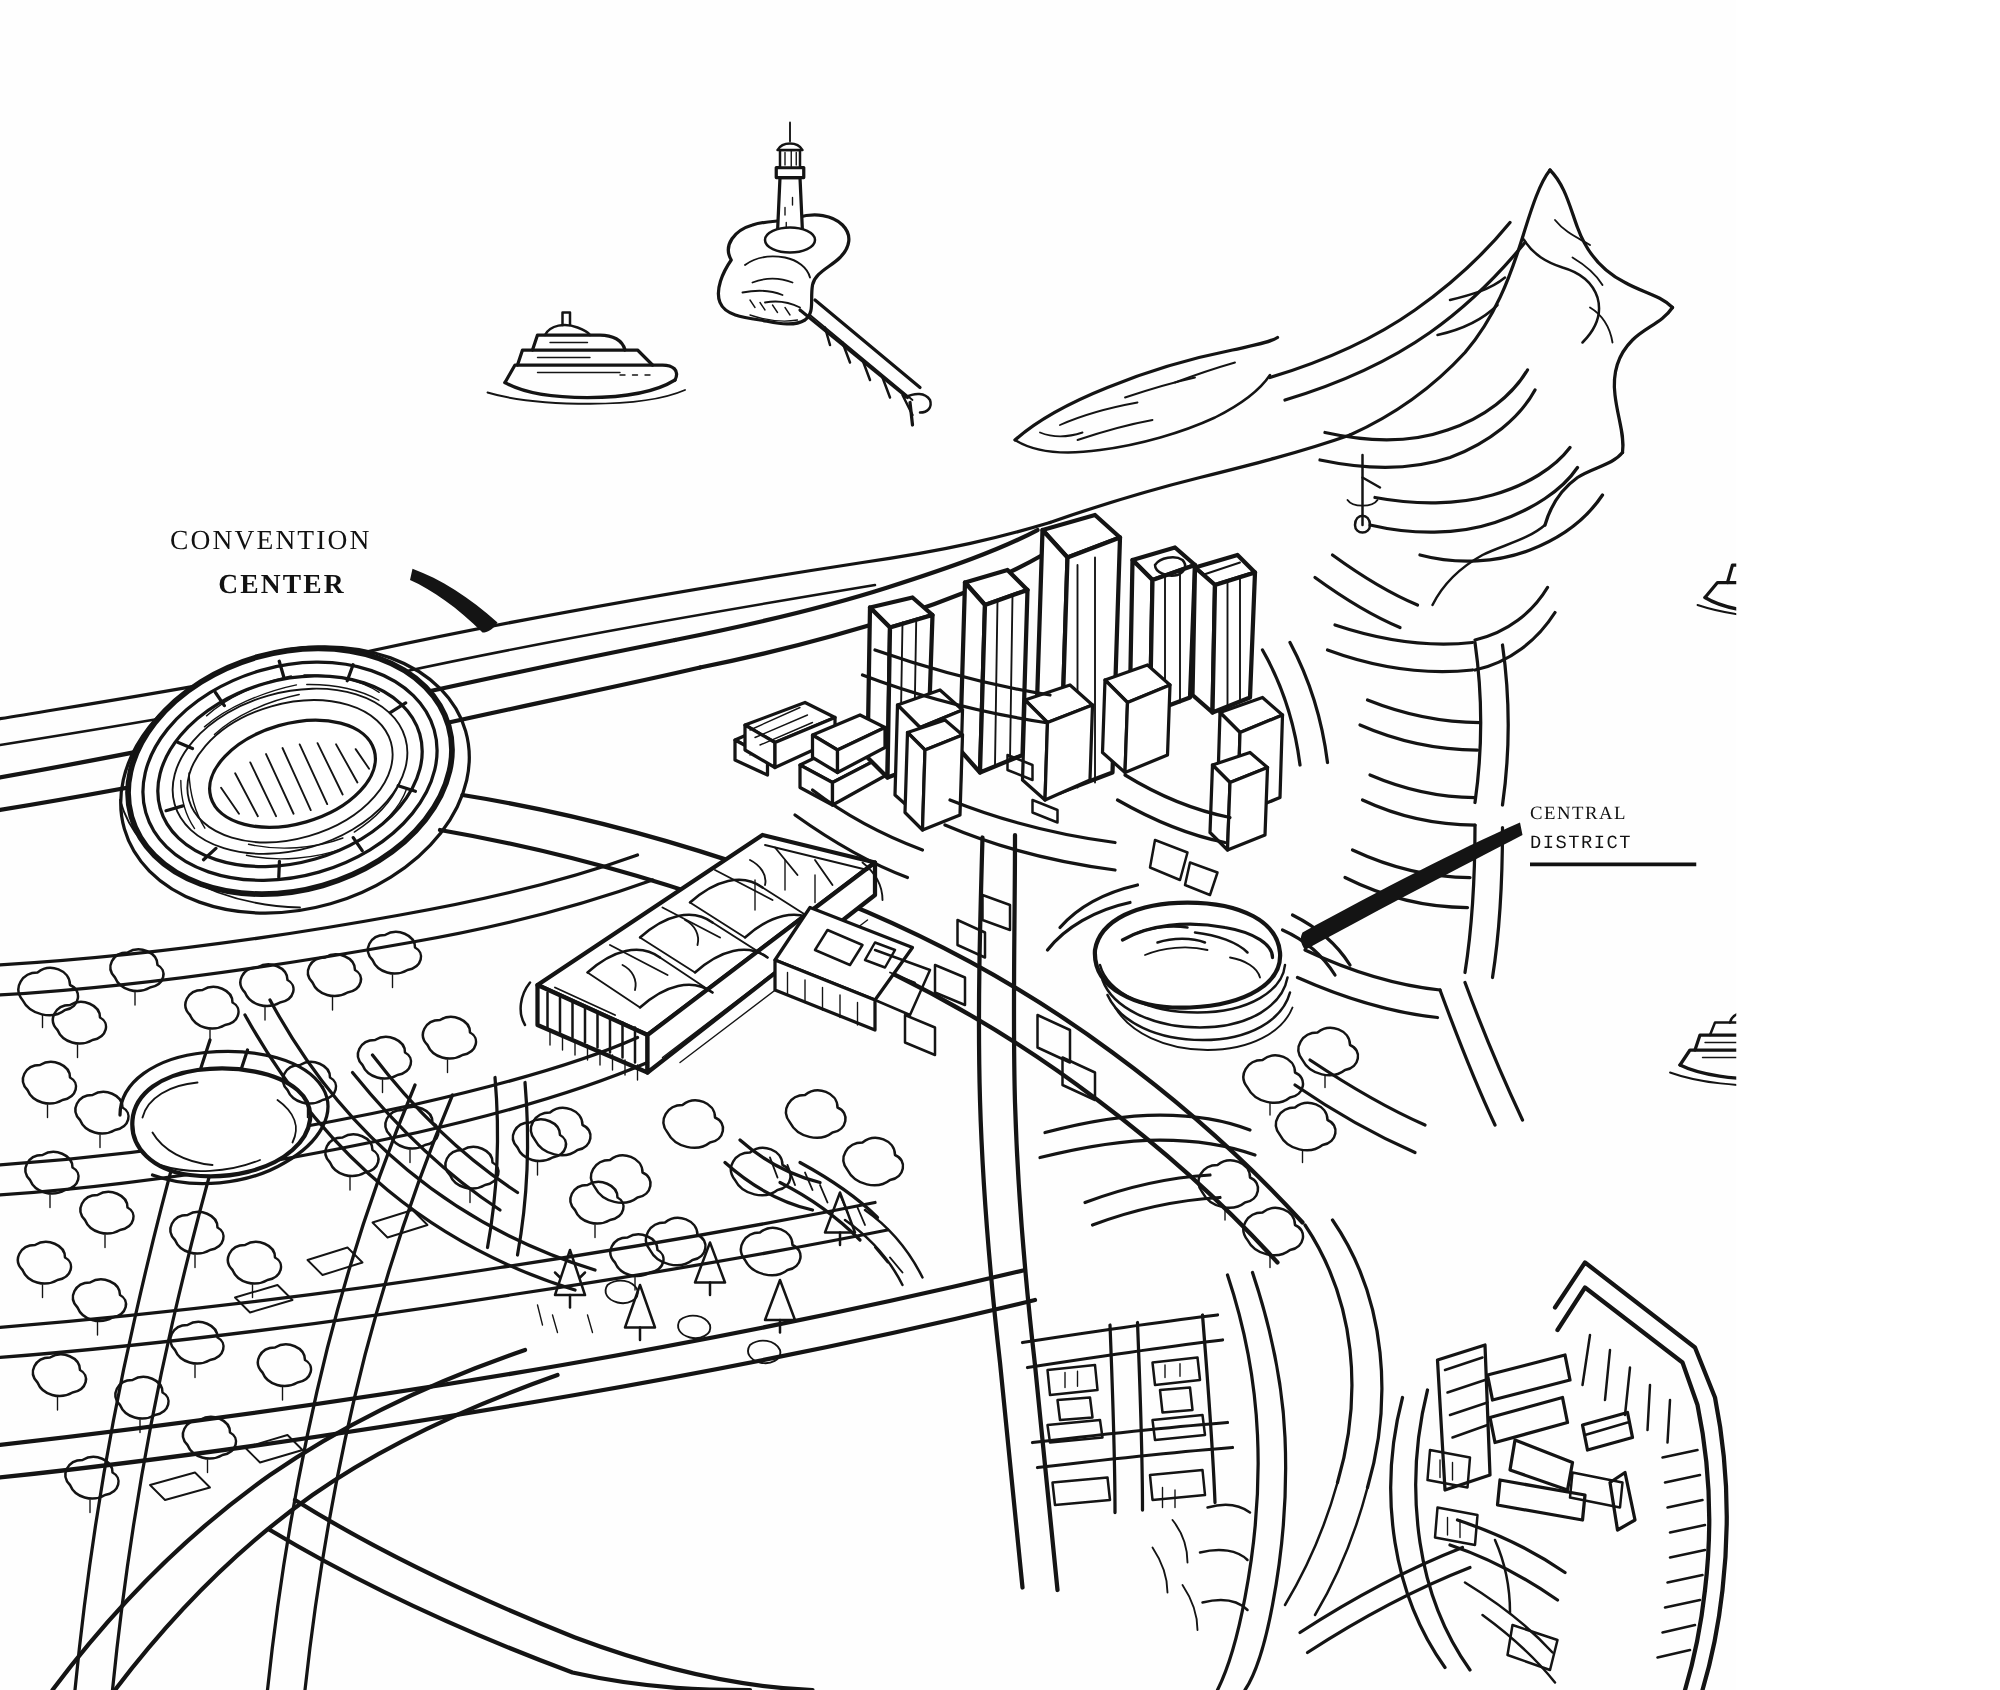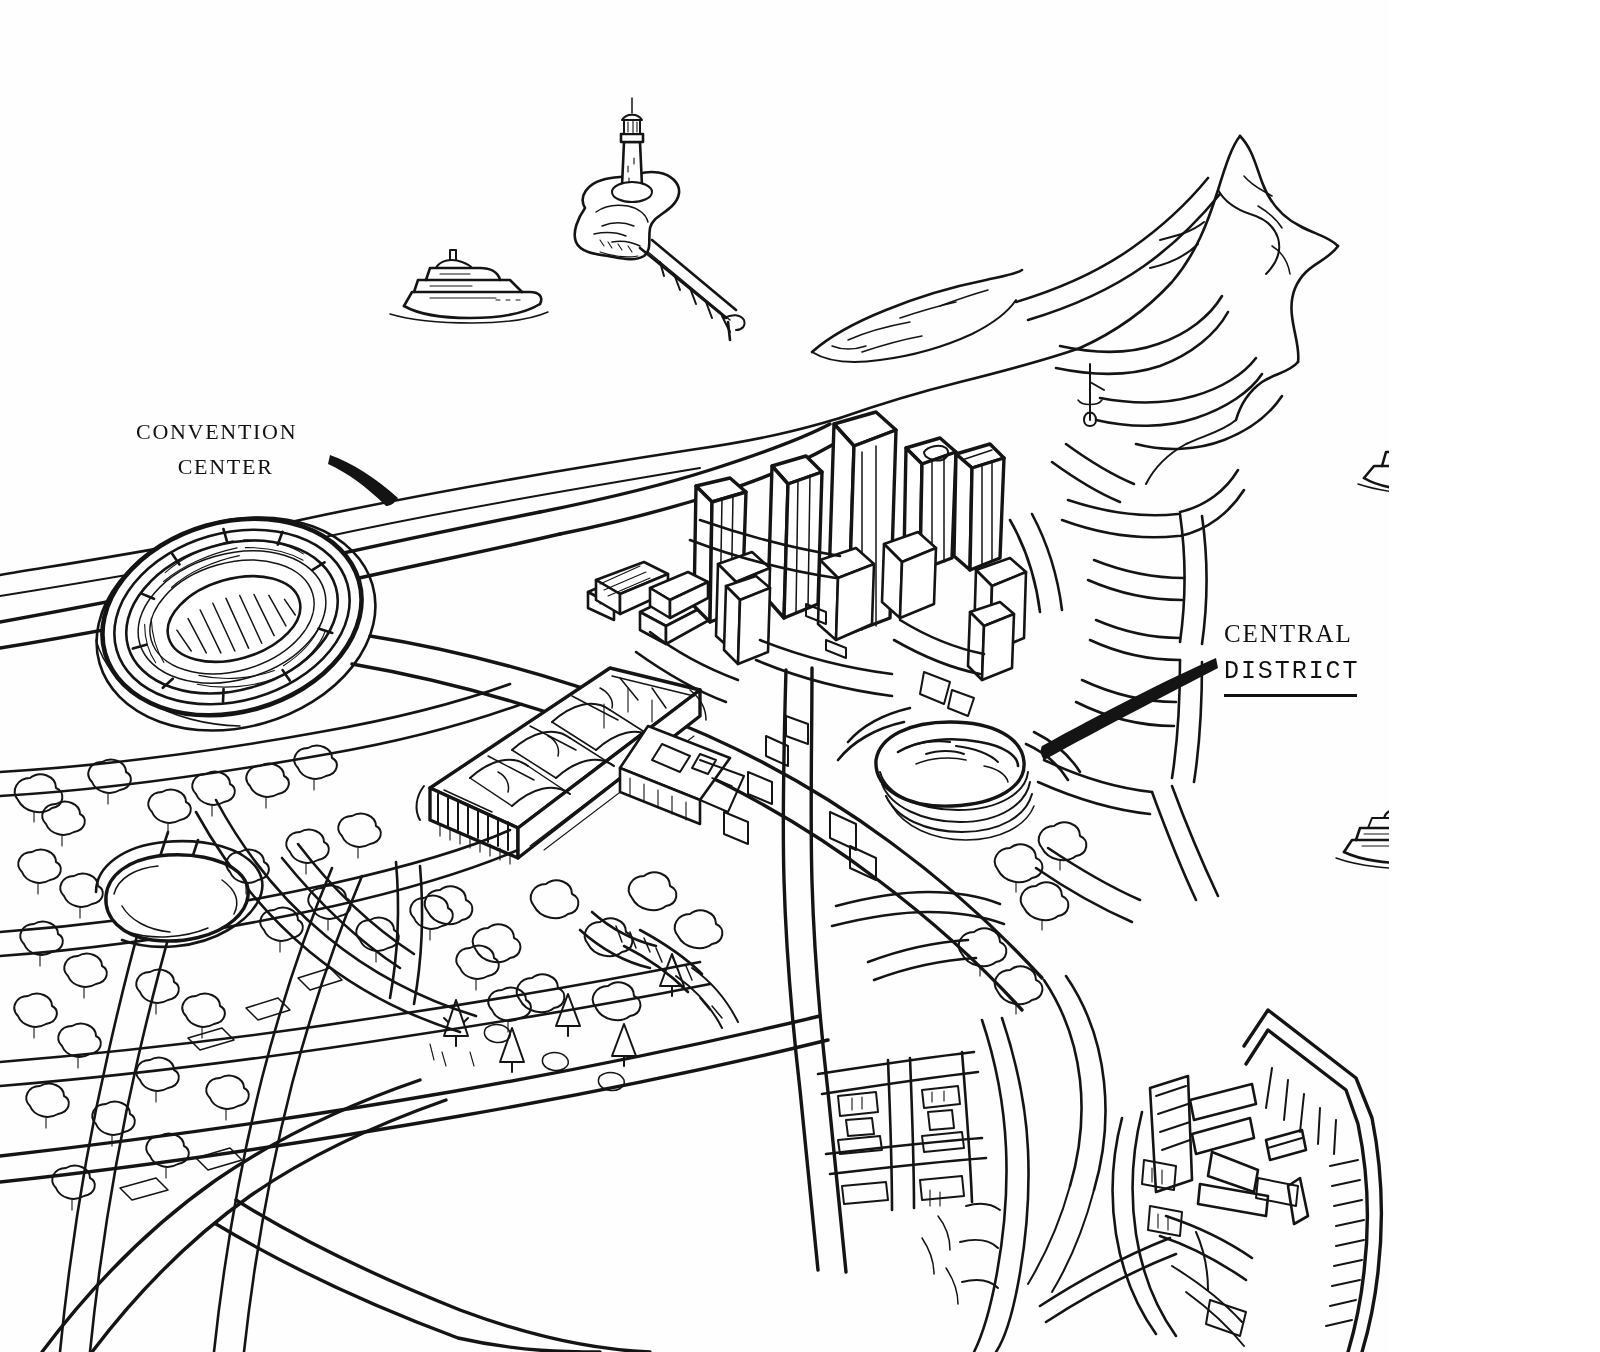--- a/index.html
+++ b/index.html
@@ -38,25 +38,25 @@
     text-transform: lowercase;
   }
   .label-line::first-letter { }
   #label-convention {
     left: 136px;
     top: 412px;
     font-size: 31px;
     text-align: center;
   }
   #label-convention .l1 { letter-spacing: 0.055em; }
-  #label-convention .l2 { letter-spacing: 0.055em; margin-left: 18px; }
+  #label-convention .l2 { letter-spacing: 0.055em; margin-left: 18px; font-weight: bold; }
   #label-central {
     left: 1224px;
-    top: 611px;
-    font-size: 35px;
+    top: 636px;
+    font-size: 22px;
   }
   #label-central .l1 { letter-spacing: 0.055em; }
   #label-central .l2 { letter-spacing: 0.055em; font-family: Liberation Mono, monospace; }
   #label-central .underline {
     display: block;
     width: 133px;
     height: 3px;
     background: #111111;
     margin-top: 5px;
   }

